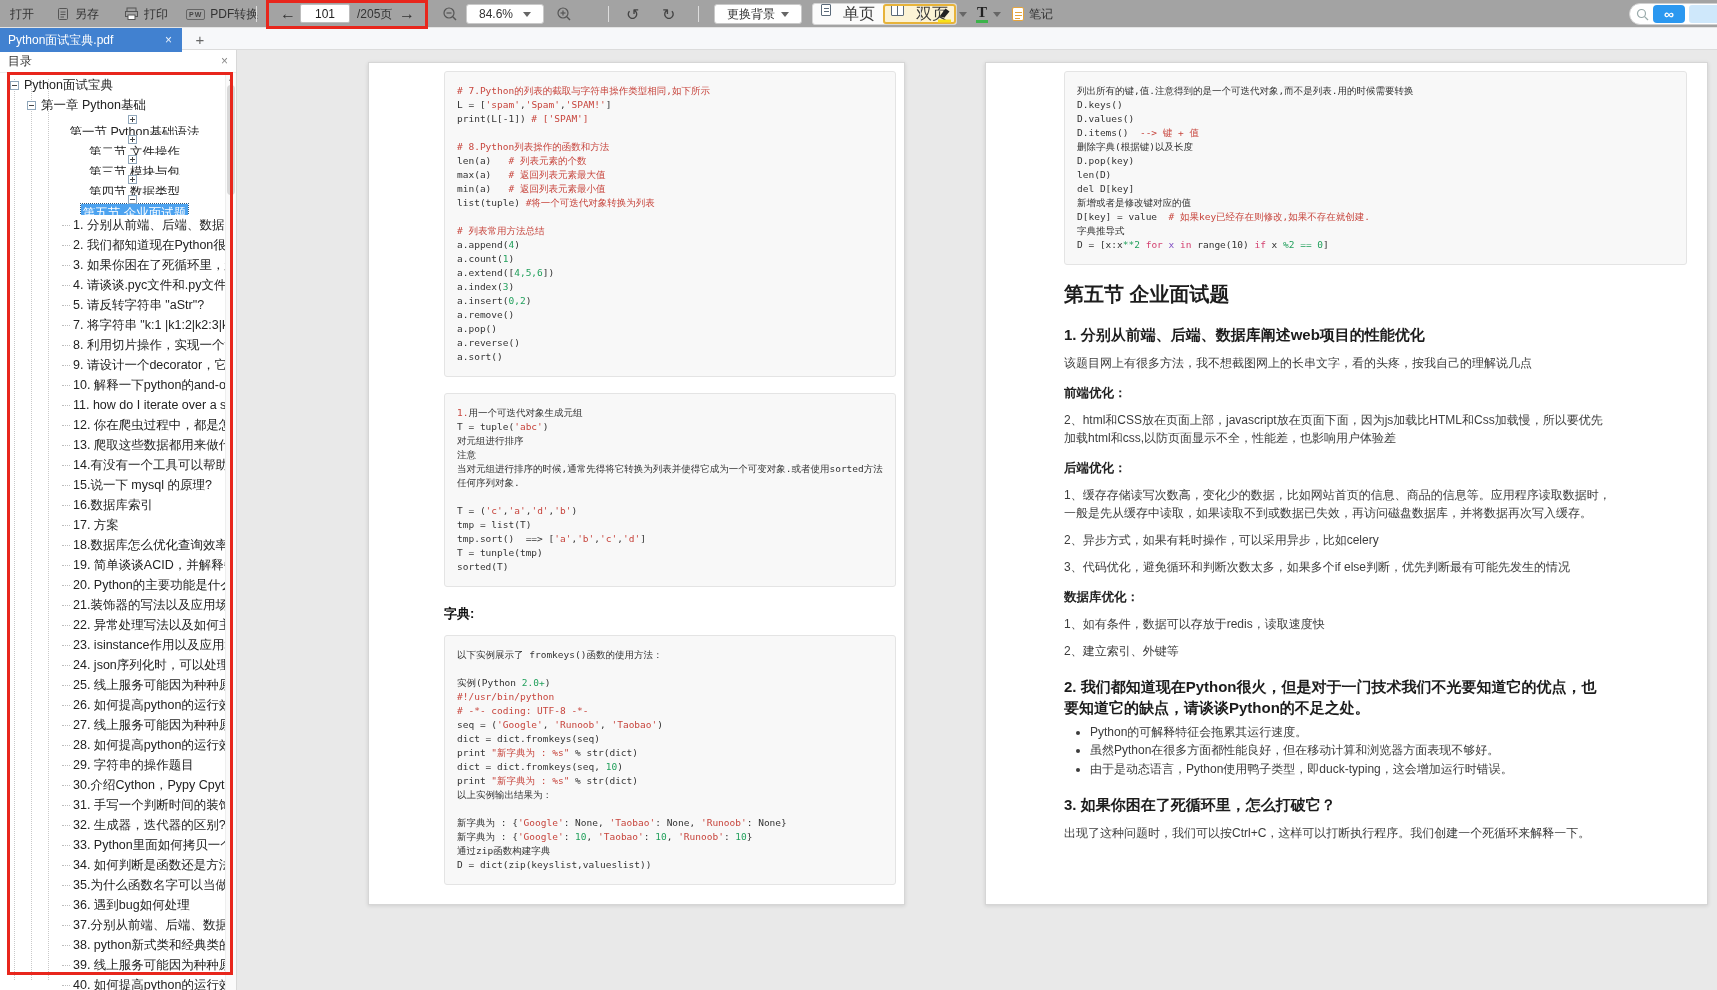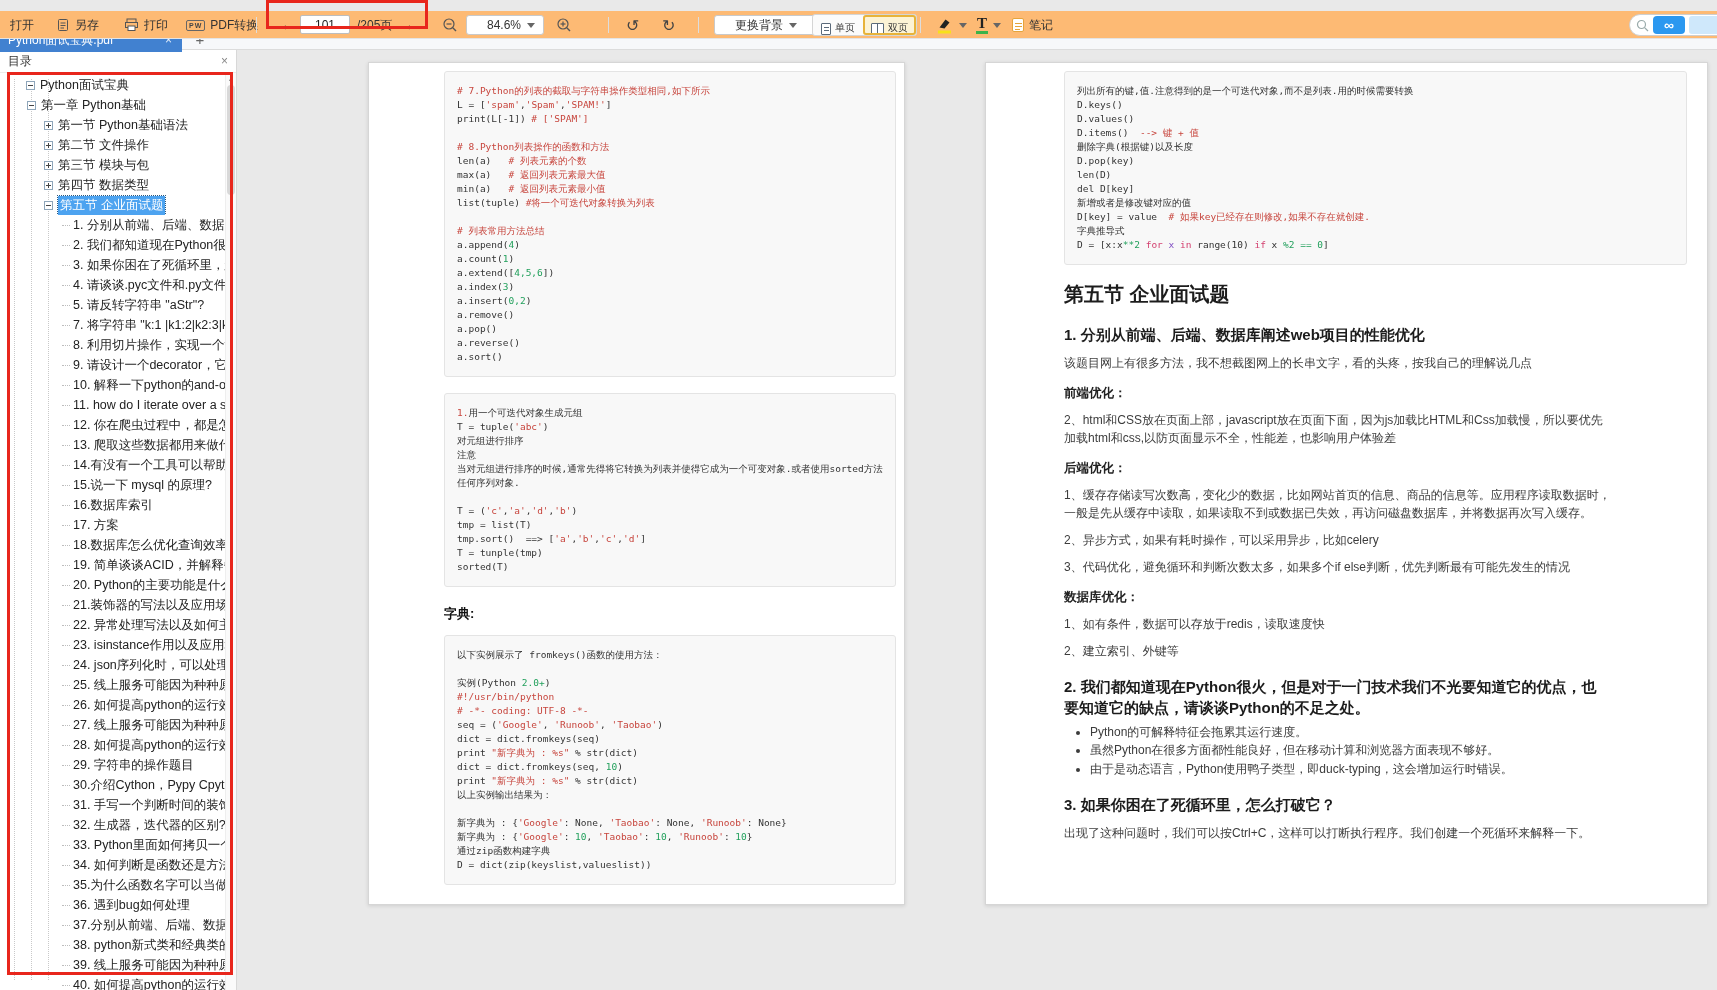--- a/index.html
+++ b/index.html
@@ -1,29 +1,29 @@
 <!DOCTYPE html>
 <html><head>
 <meta charset="utf-8">
 <style>
   * { margin:0; padding:0; box-sizing:border-box; }
   html,body { width:1717px; height:990px; overflow:hidden; }
   body { font-family:"Liberation Sans","DejaVu Sans",sans-serif; background:#e9e9e9; position:relative; color:#333; }
 
   
-  .toolbar { position:absolute; top:11px; left:0; width:1717px; height:28px; background:#fdba74; border-bottom:1px solid #e4e4e4; z-index:20; }
+  .toolbar { position:absolute; top:0; left:0; width:1717px; height:28px; background:#a3a3a3; border-bottom:1px solid #e4e4e4; z-index:20; }
   .tb { position:absolute; top:0; height:28px; display:flex; align-items:center; gap:5px; font-size:12px; color:#333; background:none; border:none; cursor:default; white-space:nowrap; }
   .tb-sep { position:absolute; top:6px; width:1px; height:16px; background:#ddd; }
-  .tb-box { border:1px solid #c9c9c9; border-radius:3px; background:#fff; height:20px; display:flex; align-items:center; padding:0 20px; gap:6px; }
+  .tb-box { border:1px solid #c9c9c9; border-radius:3px; background:#fff; height:20px; display:flex; align-items:center; padding:0 12px; gap:6px; }
   .caret { width:0; height:0; border-left:4px solid transparent; border-right:4px solid transparent; border-top:5px solid #666; display:inline-block; }
   .arrow-glyph { font-size:16px; color:#333; }
   .undo-glyph { font-size:16px; color:#444; }
   .page-input { width:50px; height:19px; border:1px solid #bdbdbd; border-radius:2px; text-align:center; font-size:12px; color:#222; background:#fff; }
   .seg { display:flex; height:22px; border:1px solid #d5d5d5; border-radius:3px; background:#fbfbfb; }
-  .seg-item { display:flex; align-items:flex-end; gap:4px; padding:0 8px; font-size:10px; color:#3a3a3a; }
+  .seg-item { display:flex; align-items:flex-start; gap:12px; padding:0 8px; font-size:16px; color:#3a3a3a; }
   .seg-item.active { background:#fcf3d5; outline:2px solid #e7b33a; outline-offset:-2px; border-radius:3px; }
   .ic-single { width:10px; height:12px; border:1px solid #5b6a7a; border-radius:1px;
     background:linear-gradient(#5b6a7a,#5b6a7a) 2px 3px/5px 1px no-repeat,
                linear-gradient(#5b6a7a,#5b6a7a) 2px 6px/5px 1px no-repeat,#fff; }
   .ic-double { width:13px; height:12px; border:1px solid #5b6a7a; border-radius:1px; display:flex; background:#fff; }
   .ic-double i { flex:1; border-right:1px solid #5b6a7a; } .ic-double i:last-child { border-right:none; }
   .note-ic { width:12px; height:14px; border:1px solid #e5a43c; border-radius:2px;
     background:linear-gradient(#e5a43c,#e5a43c) 2px 4px/7px 1px no-repeat,
                linear-gradient(#e5a43c,#e5a43c) 2px 7px/7px 1px no-repeat,
                linear-gradient(#e5a43c,#e5a43c) 2px 10px/5px 1px no-repeat,#fff; }
@@ -45,22 +45,22 @@
   .newtab { position:absolute; left:188px; top:0; width:24px; height:22px; color:#666; font-size:15px; display:flex; align-items:center; justify-content:center; }
 
   
   .sidebar { position:absolute; top:50px; left:0; width:237px; height:940px; background:#fff; border-right:1px solid #d8d8d8; z-index:5; overflow:hidden; }
   .sb-head { height:23px; display:flex; align-items:center; padding:0 8px; font-size:12px; color:#333; border-bottom:1px solid #ececec; }
   .sb-head-label { flex:1; }
   .sb-close { color:#888; font-size:12px; }
   .toc { position:absolute; top:23px; left:0; right:11px; bottom:0; overflow:hidden; font-size:12.5px; padding-top:2px; }
   .toc-vline { position:absolute; top:6px; bottom:10px; border-left:1px dotted #c9c9c9; }
   .toc-row { height:20px; display:flex; align-items:center; white-space:nowrap; overflow:hidden; position:relative; }
-  .toc-row.lvl0 { padding-left:26px;align-items:center; } .toc-row.lvl1 { padding-left:27px; }
-  .toc-row.lvl2 { padding-left:44px; } .toc-row.lvl3 { padding-left:62px; }
+  .toc-row.lvl0 { padding-left:10px;align-items:center; } .toc-row.lvl1 { padding-left:27px; }
+  .toc-row.lvl2 { padding-left:44px;flex-direction:column; } .toc-row.lvl3 { padding-left:62px; }
   .tog { width:9px; height:9px; border:1px solid #8fa6ba; background:#fff; position:relative; margin-right:5px; flex:none; }
   .tog::before { content:""; position:absolute; left:1px; right:1px; top:3px; height:1px; background:#444; }
   .tog.plus::after { content:""; position:absolute; top:1px; bottom:1px; left:3px; width:1px; background:#444; }
   .stub { width:8px; border-top:1px dotted #bdbdbd; margin-right:3px; flex:none; }
   .toc-label { color:#222; overflow:hidden; }
   .toc-row.sel .toc-label { background:#4da3f0; color:#fff; outline:1px dotted #28567e; padding:1px 2px; }
   .toc-scroll { position:absolute; top:23px; right:0; width:11px; bottom:0; background:#fafafa; border-left:1px solid #eee; }
   .toc-scroll .up { display:block; text-align:center; font-size:7px; color:#8a8a8a; padding-top:2px; }
   .toc-thumb { position:absolute; top:12px; left:1px; right:1px; height:110px; background:#d8d8d8; border-radius:4px; }
 

